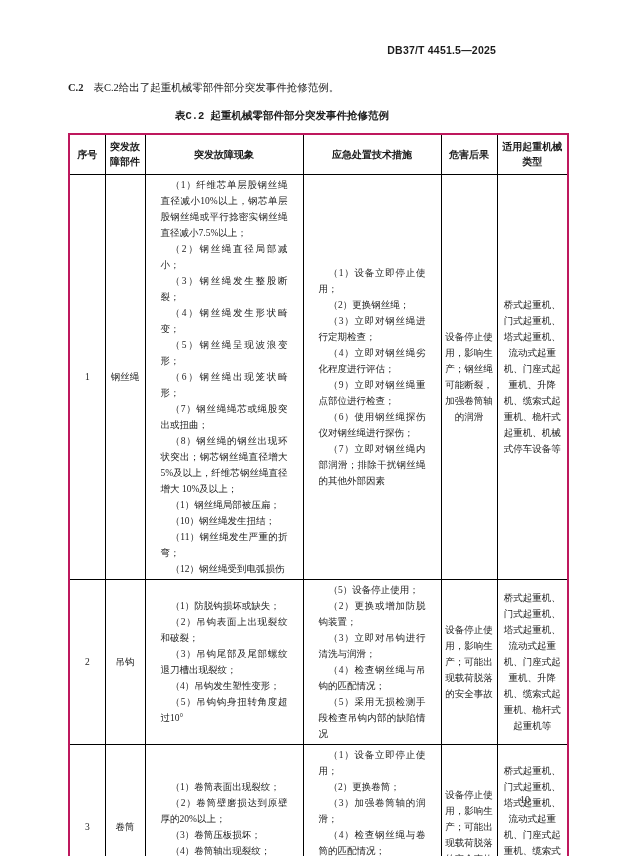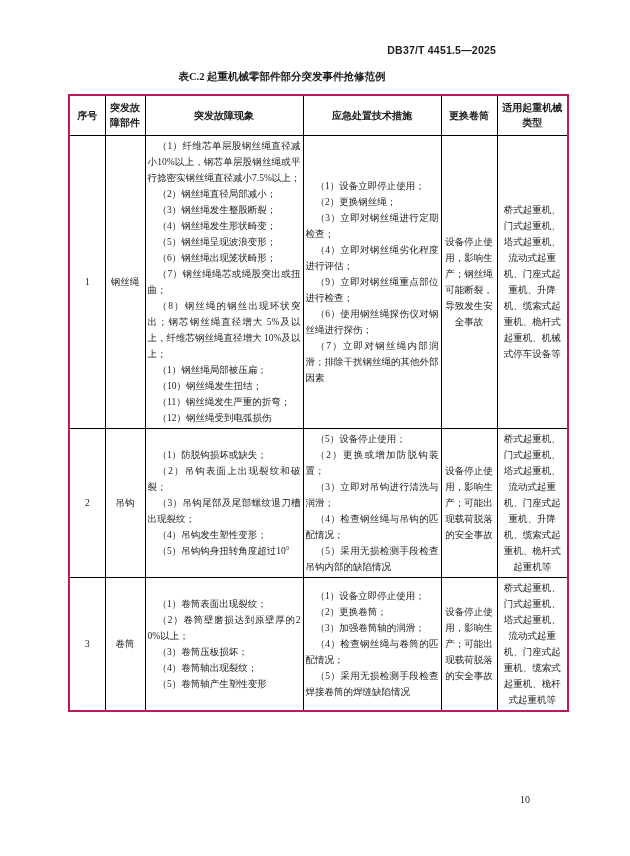--- a/index.html
+++ b/index.html
@@ -36,20 +36,21 @@
   }
   .intro .clause {
     font-weight: bold;
     margin-right: 10px;
   }
   .table-title {
     margin-top: 14px;
     text-align: center;
     font-weight: bold;
     font-size: 10.5px;
+    font-family: Liberation Mono, monospace;
   }
   table.main-table {
     margin-top: 10px;
     border-collapse: collapse;
     table-layout: fixed;
     width: 499px;
     border: 2px solid #be185d;
   }
   .main-table th,
   .main-table td {
@@ -67,21 +68,21 @@
   .main-table thead tr { height: 40px; }
   .main-table td {
     font-size: 9.5px;
     line-height: 16px;
   }
   .main-table td.c {
     text-align: center;
     padding: 2px 2px;
   }
   .main-table td.list {
-    padding: 2px 2px;
+    padding: 2px 15px;
     text-align: justify;
     margin-left: 12px;
   }
   .main-table td.list p {
     margin: 0;
     text-indent: 10px;
   }
   .main-table tbody tr:nth-child(1) { height: 275px; }
   .main-table tbody tr:nth-child(2) { height: 149px; }
   .main-table tbody tr:nth-child(3) { height: 131px; }
@@ -91,39 +92,42 @@
     top: 794px;
     font-size: 10px;
   }
 </style>
 </head>
 <body>
 
 <div class="content">
   <div class="doc-number">DB37/T 4451.5—2025</div>
 
+  <div class="intro">
+    <span class="clause">C.2</span><span>表C.2给出了起重机械零部件部分突发事件抢修范例。</span>
+  </div>
 
   <div class="table-title">表C.2 起重机械零部件部分突发事件抢修范例</div>
 
   <table class="main-table">
     <colgroup>
       <col style="width:36px">
       <col style="width:40px">
       <col style="width:158px">
       <col style="width:138px">
       <col style="width:56px">
       <col style="width:71px">
     </colgroup>
     <thead>
       <tr>
         <th>序号</th>
         <th>突发故障部件</th>
         <th>突发故障现象</th>
         <th>应急处置技术措施</th>
-        <th>更换卷筒</th>
+        <th>危害后果</th>
         <th>适用起重机械类型</th>
       </tr>
     </thead>
     <tbody>
   <tr>
     <td class="c">1</td>
     <td class="c">钢丝绳</td>
     <td class="list">
             <p>（1）纤维芯单层股钢丝绳直径减小10%以上，钢芯单层股钢丝绳或平行捻密实钢丝绳直径减小7.5%以上；</p>
             <p>（2）钢丝绳直径局部减小；</p>
@@ -140,21 +144,21 @@
           </td>
     <td class="list">
             <p>（1）设备立即停止使用；</p>
             <p>（2）更换钢丝绳；</p>
             <p>（3）立即对钢丝绳进行定期检查；</p>
             <p>（4）立即对钢丝绳劣化程度进行评估；</p>
             <p>（9）立即对钢丝绳重点部位进行检查；</p>
             <p>（6）使用钢丝绳探伤仪对钢丝绳进行探伤；</p>
             <p>（7）立即对钢丝绳内部润滑；排除干扰钢丝绳的其他外部因素</p>
           </td>
-    <td class="c">设备停止使用，影响生产；钢丝绳可能断裂，导致发生安全事故</td>
+    <td class="c">设备停止使用，影响生产；钢丝绳可能断裂，加强卷筒轴的润滑</td>
     <td class="c">桥式起重机、门式起重机、塔式起重机、流动式起重机、门座式起重机、升降机、缆索式起重机、桅杆式起重机、机械式停车设备等</td>
   </tr>
 
   <tr>
     <td class="c">2</td>
     <td class="c">吊钩</td>
     <td class="list">
             <p>（1）防脱钩损坏或缺失；</p>
             <p>（2）吊钩表面上出现裂纹和破裂；</p>
             <p>（3）吊钩尾部及尾部螺纹退刀槽出现裂纹；</p>

